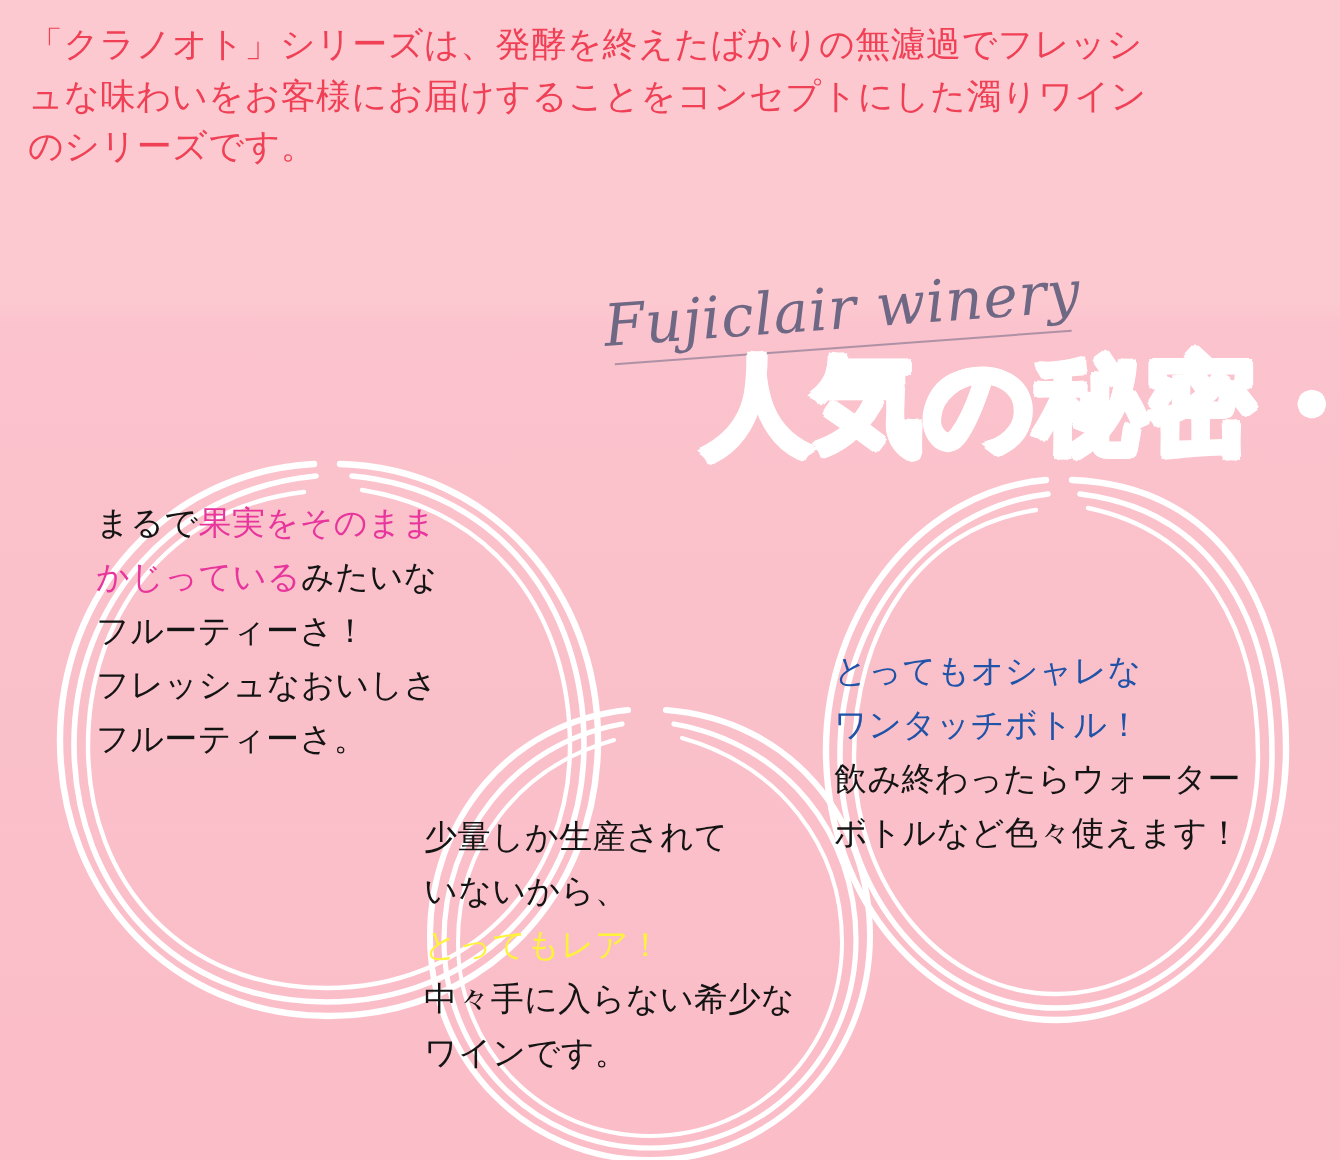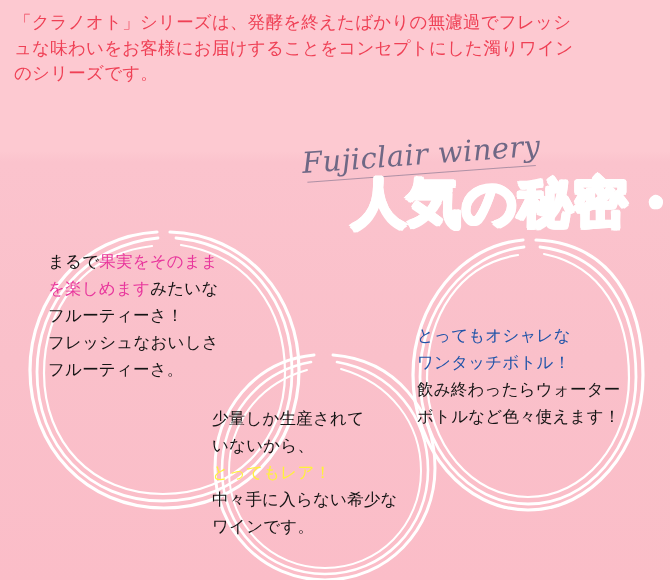--- a/index.html
+++ b/index.html
@@ -198,21 +198,21 @@
     <p class="para para-lead" style="color: rgb(239, 64, 85);">「クラノオト」シリーズは、発酵を終えたばかりの無濾過でフレッシュな味わいをお客様にお届けすることをコンセプトにした濁りワインのシリーズです。</p>
   </div>
 
   <div class="headline-wrap">
     <div class="script-title" style="color: rgb(111, 104, 133);">Fujiclair winery</div>
     <div class="outline-title">人気の秘密・・・</div>
   </div>
 
   <div class="bubble-text" id="bubble-1">
       <span class="line"><span style="color: rgb(20, 20, 20);">まるで</span><span style="color: rgb(232, 53, 156);">果実をそのまま</span></span>
-      <span class="line"><span style="color: rgb(232, 53, 156);">を楽しめます</span><span style="color: rgb(20, 20, 20);">みたいな</span></span>
+      <span class="line"><span style="color: rgb(232, 53, 156);">かじっている</span><span style="color: rgb(20, 20, 20);">みたいな</span></span>
       <span class="line"><span style="color: rgb(20, 20, 20); margin-top: 36px;">フルーティーさ！</span></span>
       <span class="line"><span style="color: rgb(20, 20, 20); margin-top: 36px;">フレッシュなおいしさ</span></span>
       <span class="line"><span style="color: rgb(20, 20, 20);">フルーティーさ。</span></span>
     </div>
   <div class="bubble-text" id="bubble-3">
       <span class="line"><span style="color: rgb(31, 83, 168);">とってもオシャレな</span></span>
       <span class="line"><span style="color: rgb(31, 83, 168);">ワンタッチボトル！</span></span>
       <span class="line"><span style="color: rgb(20, 20, 20);">飲み終わったらウォーター</span></span>
       <span class="line"><span style="color: rgb(20, 20, 20);">ボトルなど色々使えます！</span></span>
     </div>

